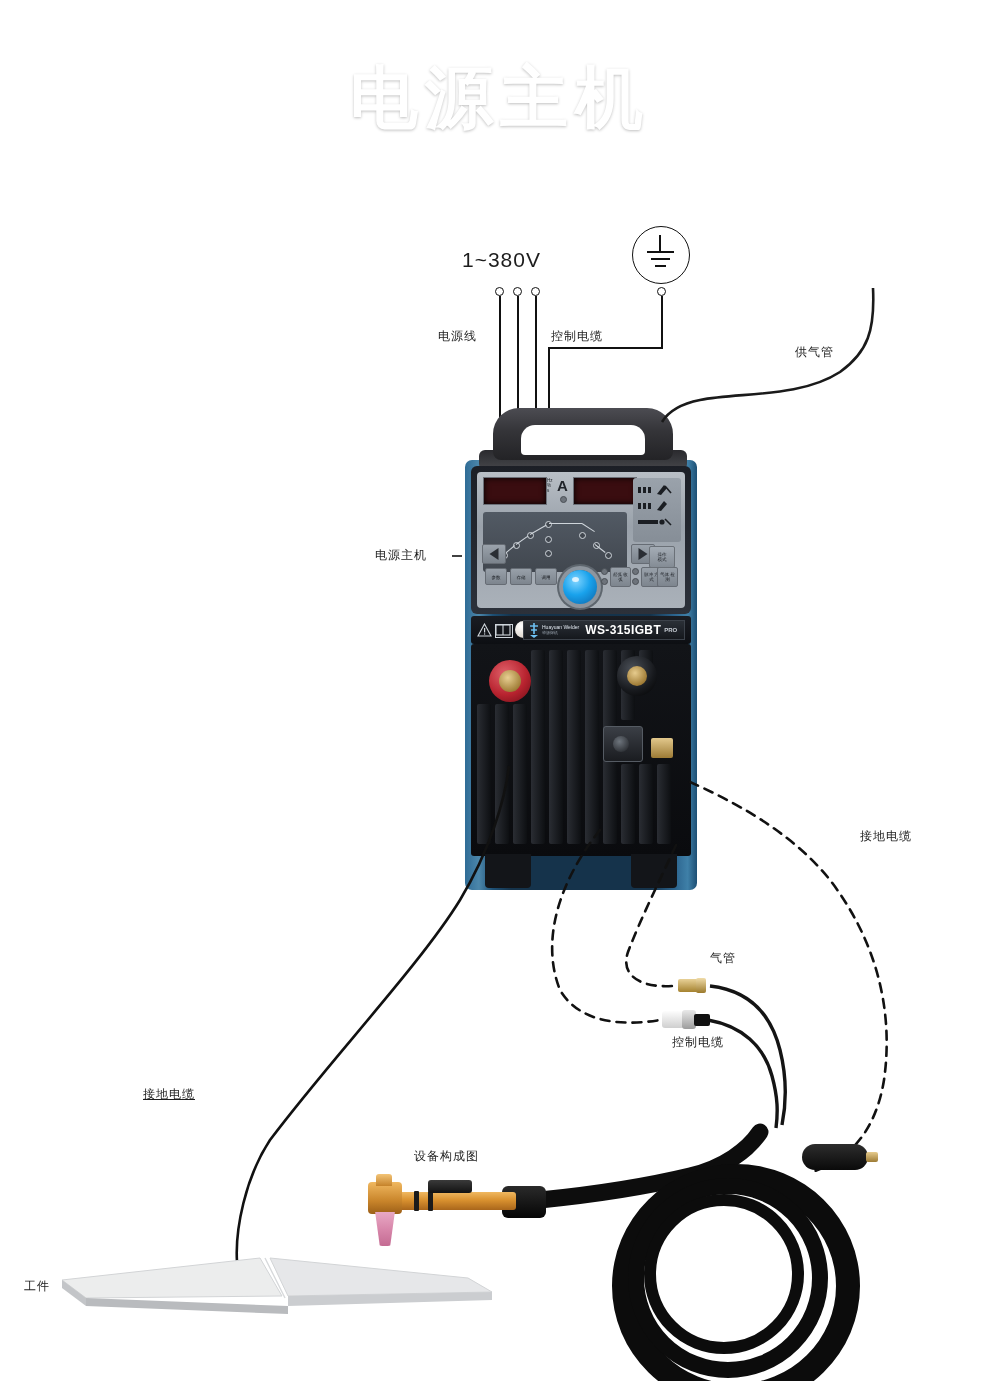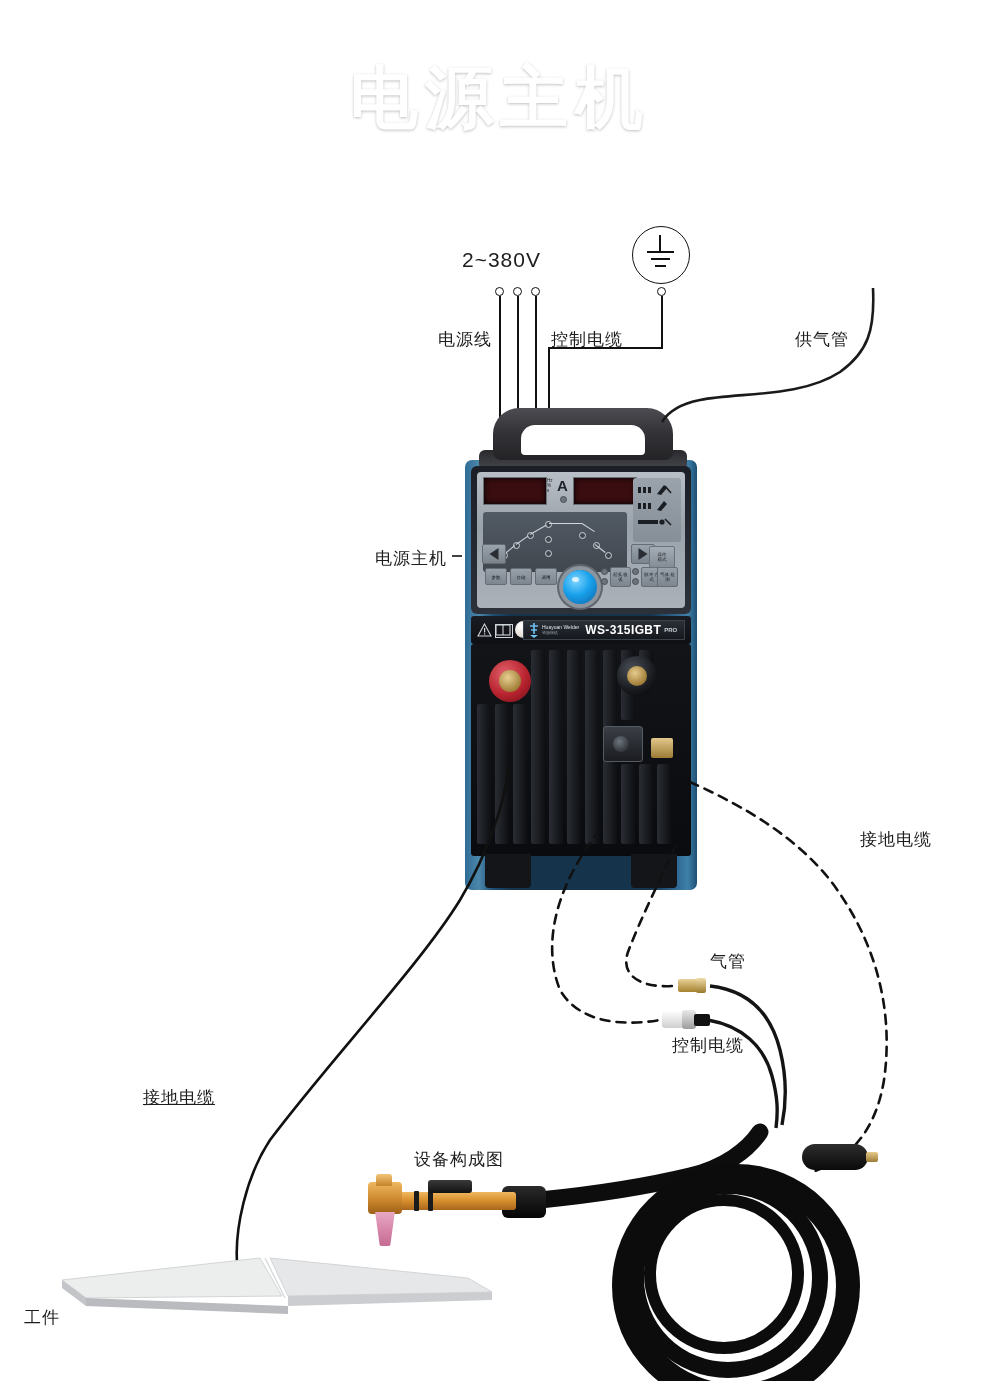--- a/index.html
+++ b/index.html
@@ -10,21 +10,21 @@
   #banner{position:absolute;left:0;top:22px;width:1000px;height:152px;
     background:linear-gradient(to right,
       #ffffff 0%, #eef4f8 6%, #cfe0ec 14%, #8fbcd6 24%,
       #2e87b3 34%, #0b6punk 0%, #0a5c87 44%, #0a5c87 60%,
       #1f7ea9 70%, #79b1cf 80%, #c4d9e8 88%, #eef4f8 95%, #ffffff 100%);
     display:flex;align-items:center;justify-content:center;}
   #banner-title{color:#fff;font-size:68px;font-weight:bold;letter-spacing:7px;
     text-shadow:0 1px 3px rgba(0,0,0,.25);}
 
   
-  .lbl{position:absolute;font-size:17px;color:#1d1d1d;white-space:nowrap;letter-spacing:1px;}
+  .lbl{position:absolute;font-size:12px;color:#1d1d1d;white-space:nowrap;letter-spacing:1px;}
   .lbl.big{font-size:21px;letter-spacing:1px;}
 
   
   .term{position:absolute;width:9px;height:9px;border:1.6px solid #111;border-radius:50%;
         background:#fff;box-sizing:border-box;}
   .vline{position:absolute;width:2px;background:#111;}
   .hline{position:absolute;height:2px;background:#111;}
 
   
   #gnd-sym{position:absolute;left:632px;top:226px;width:56px;height:56px;
@@ -189,31 +189,31 @@
 <div class="term" style="left:531px;top:287px;"></div>
 <div class="term" style="left:657px;top:287px;"></div>
 
 <div class="vline" style="left:499px;top:296px;height:176px;"></div>
 <div class="vline" style="left:517px;top:296px;height:176px;"></div>
 <div class="vline" style="left:535px;top:296px;height:176px;"></div>
 <div class="vline" style="left:661px;top:296px;height:52px;"></div>
 <div class="hline" style="left:548px;top:347px;width:115px;"></div>
 <div class="vline" style="left:548px;top:347px;height:125px;"></div>
 
-<div class="lbl big" style="left:462px;top:248px;">2~380V</div>
+<div class="lbl big" style="left:462px;top:248px;">1~380V</div>
 <div class="lbl" style="left:438px;top:328px;">电源线</div>
 <div class="lbl" style="left:551px;top:328px;">控制电缆</div>
-<div class="lbl" style="left:795px;top:328px;">供气管</div>
+<div class="lbl" style="left:795px;top:344px;">供气管</div>
 <div class="lbl" style="left:375px;top:547px;">电源主机</div>
 <div class="lbl" style="left:860px;top:828px;">接地电缆</div>
 <div class="lbl" style="left:710px;top:950px;">气管</div>
 <div class="lbl" style="left:672px;top:1034px;">控制电缆</div>
 <div class="lbl" style="left:143px;top:1086px;text-decoration:underline;">接地电缆</div>
 <div class="lbl" style="left:414px;top:1148px;">设备构成图</div>
-<div class="lbl" style="left:24px;top:1306px;">工件</div>
+<div class="lbl" style="left:24px;top:1278px;">工件</div>
 
 <div id="machine">
 
   <div id="body-blue"></div>
   <div id="handle-base"></div>
   <div id="yellowstrip"></div>
   <div id="handle"></div>
 
   <div id="panel-top"></div>
 

